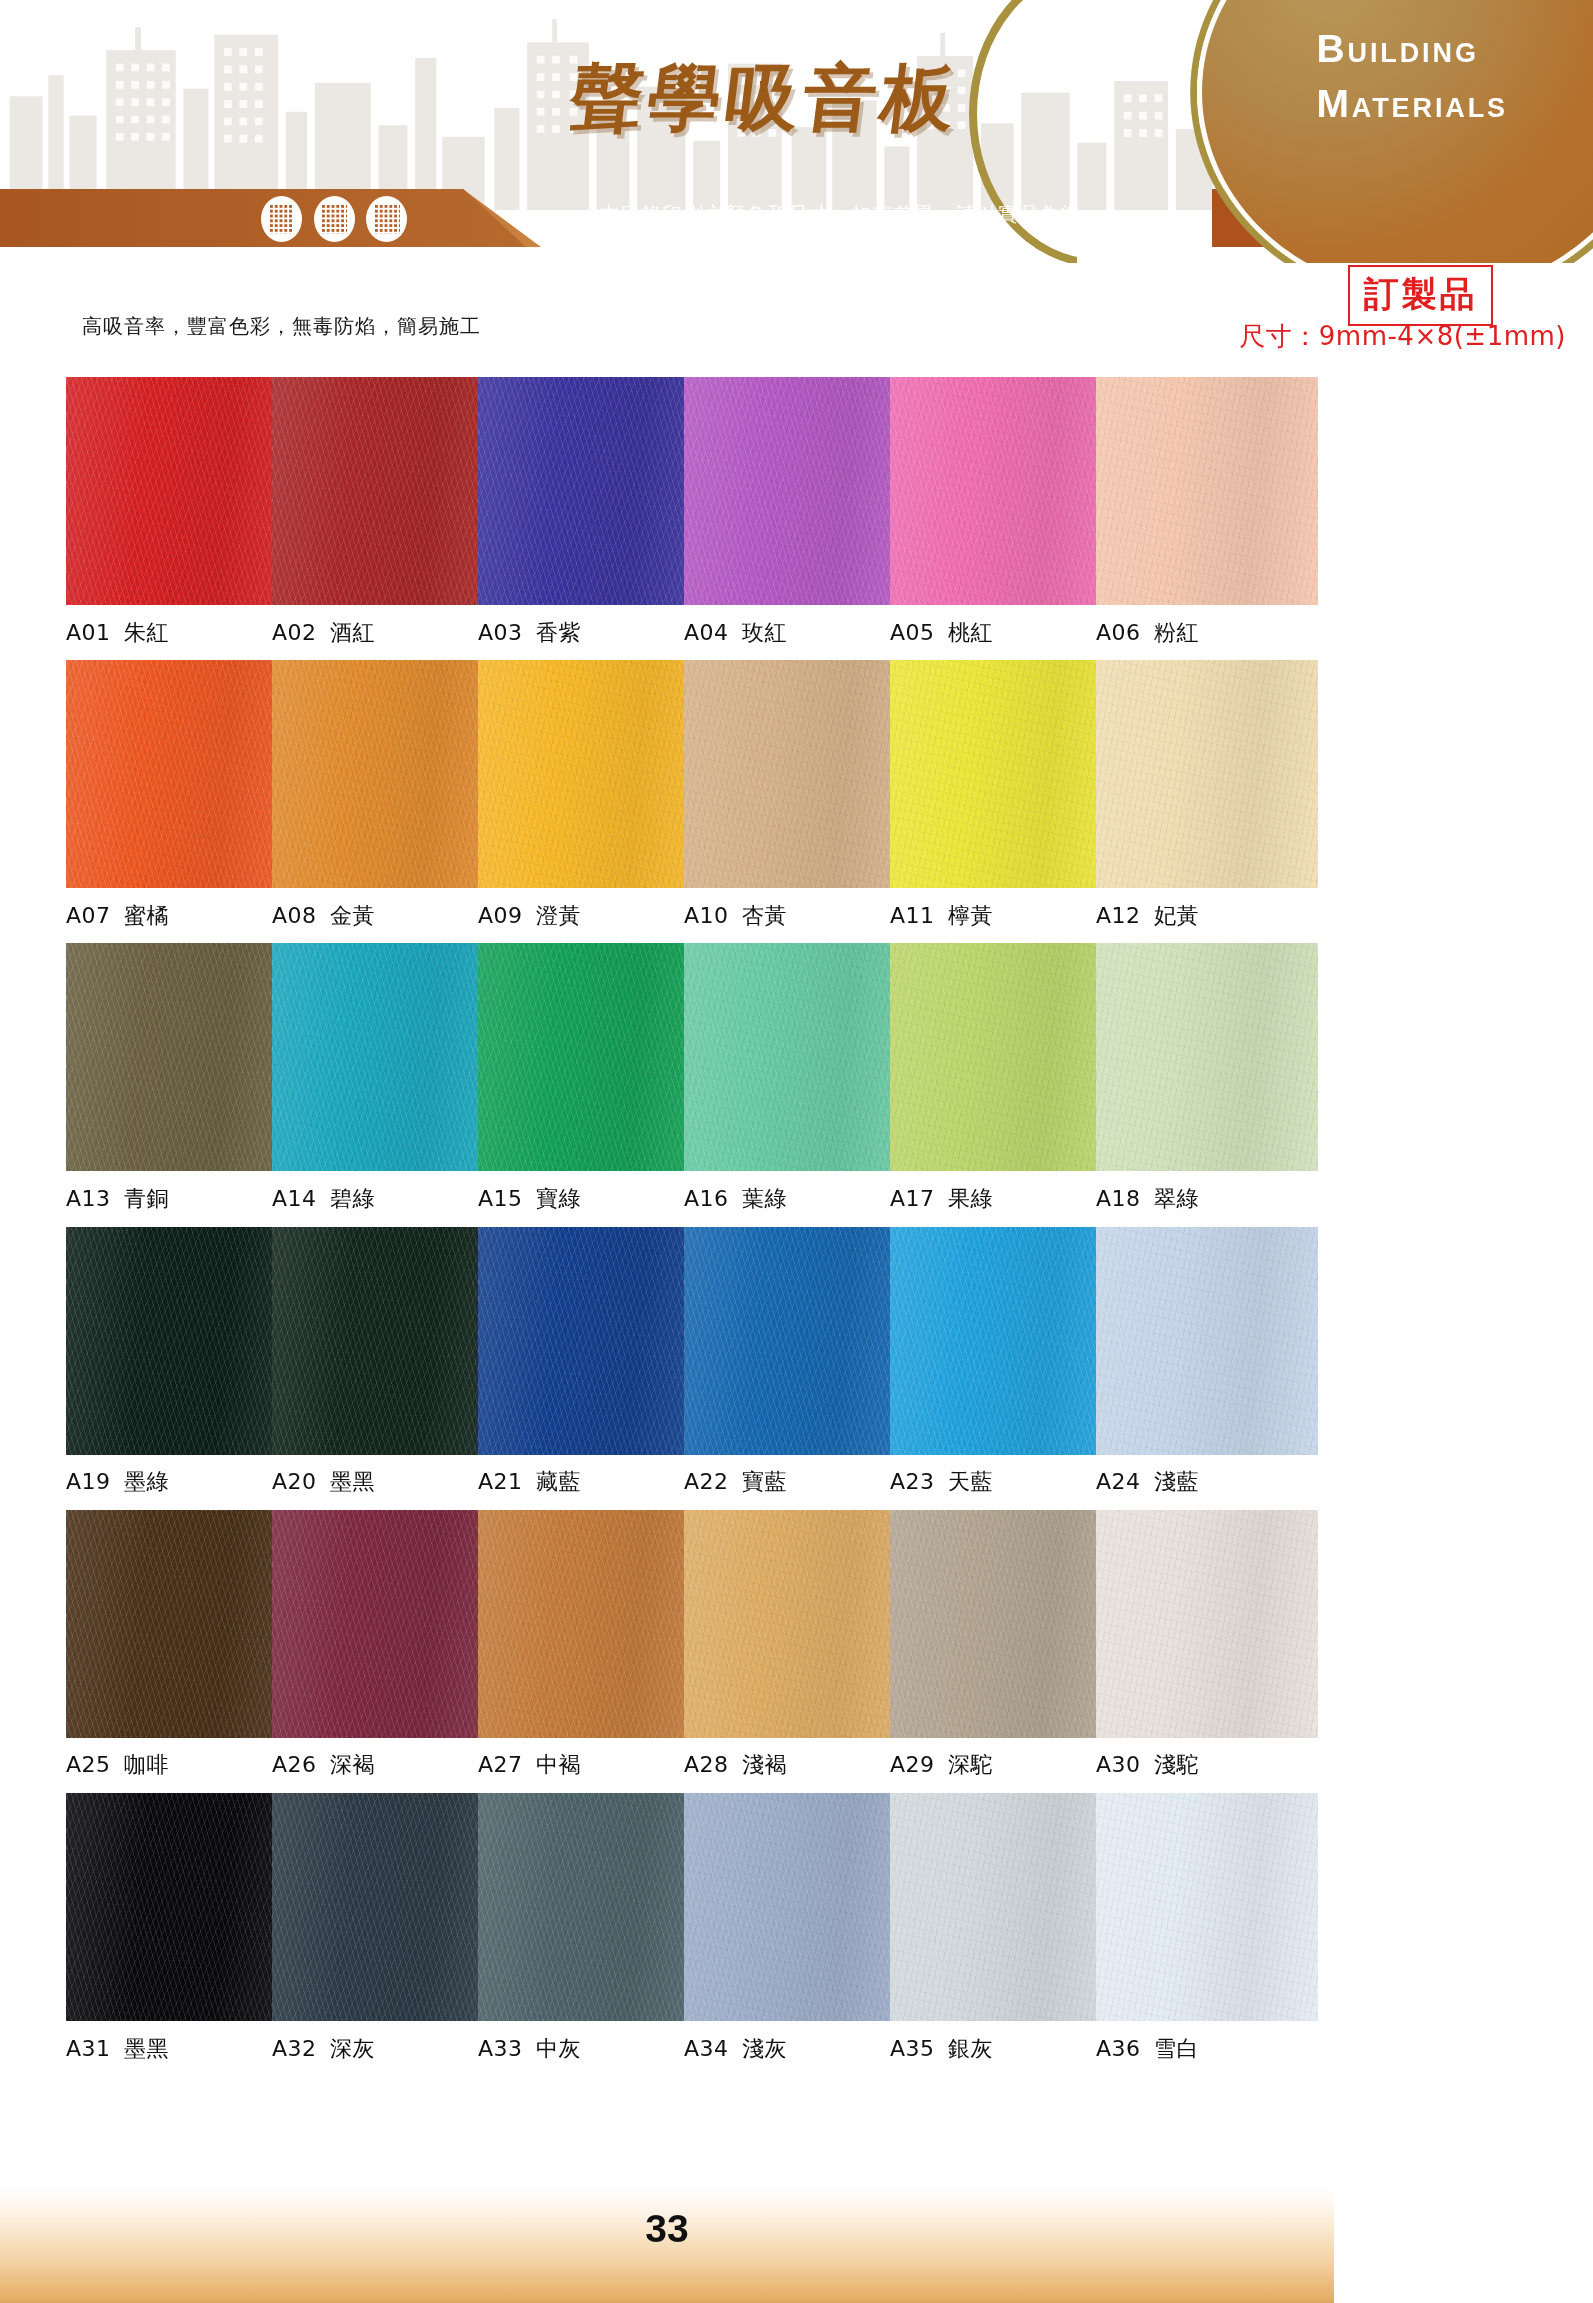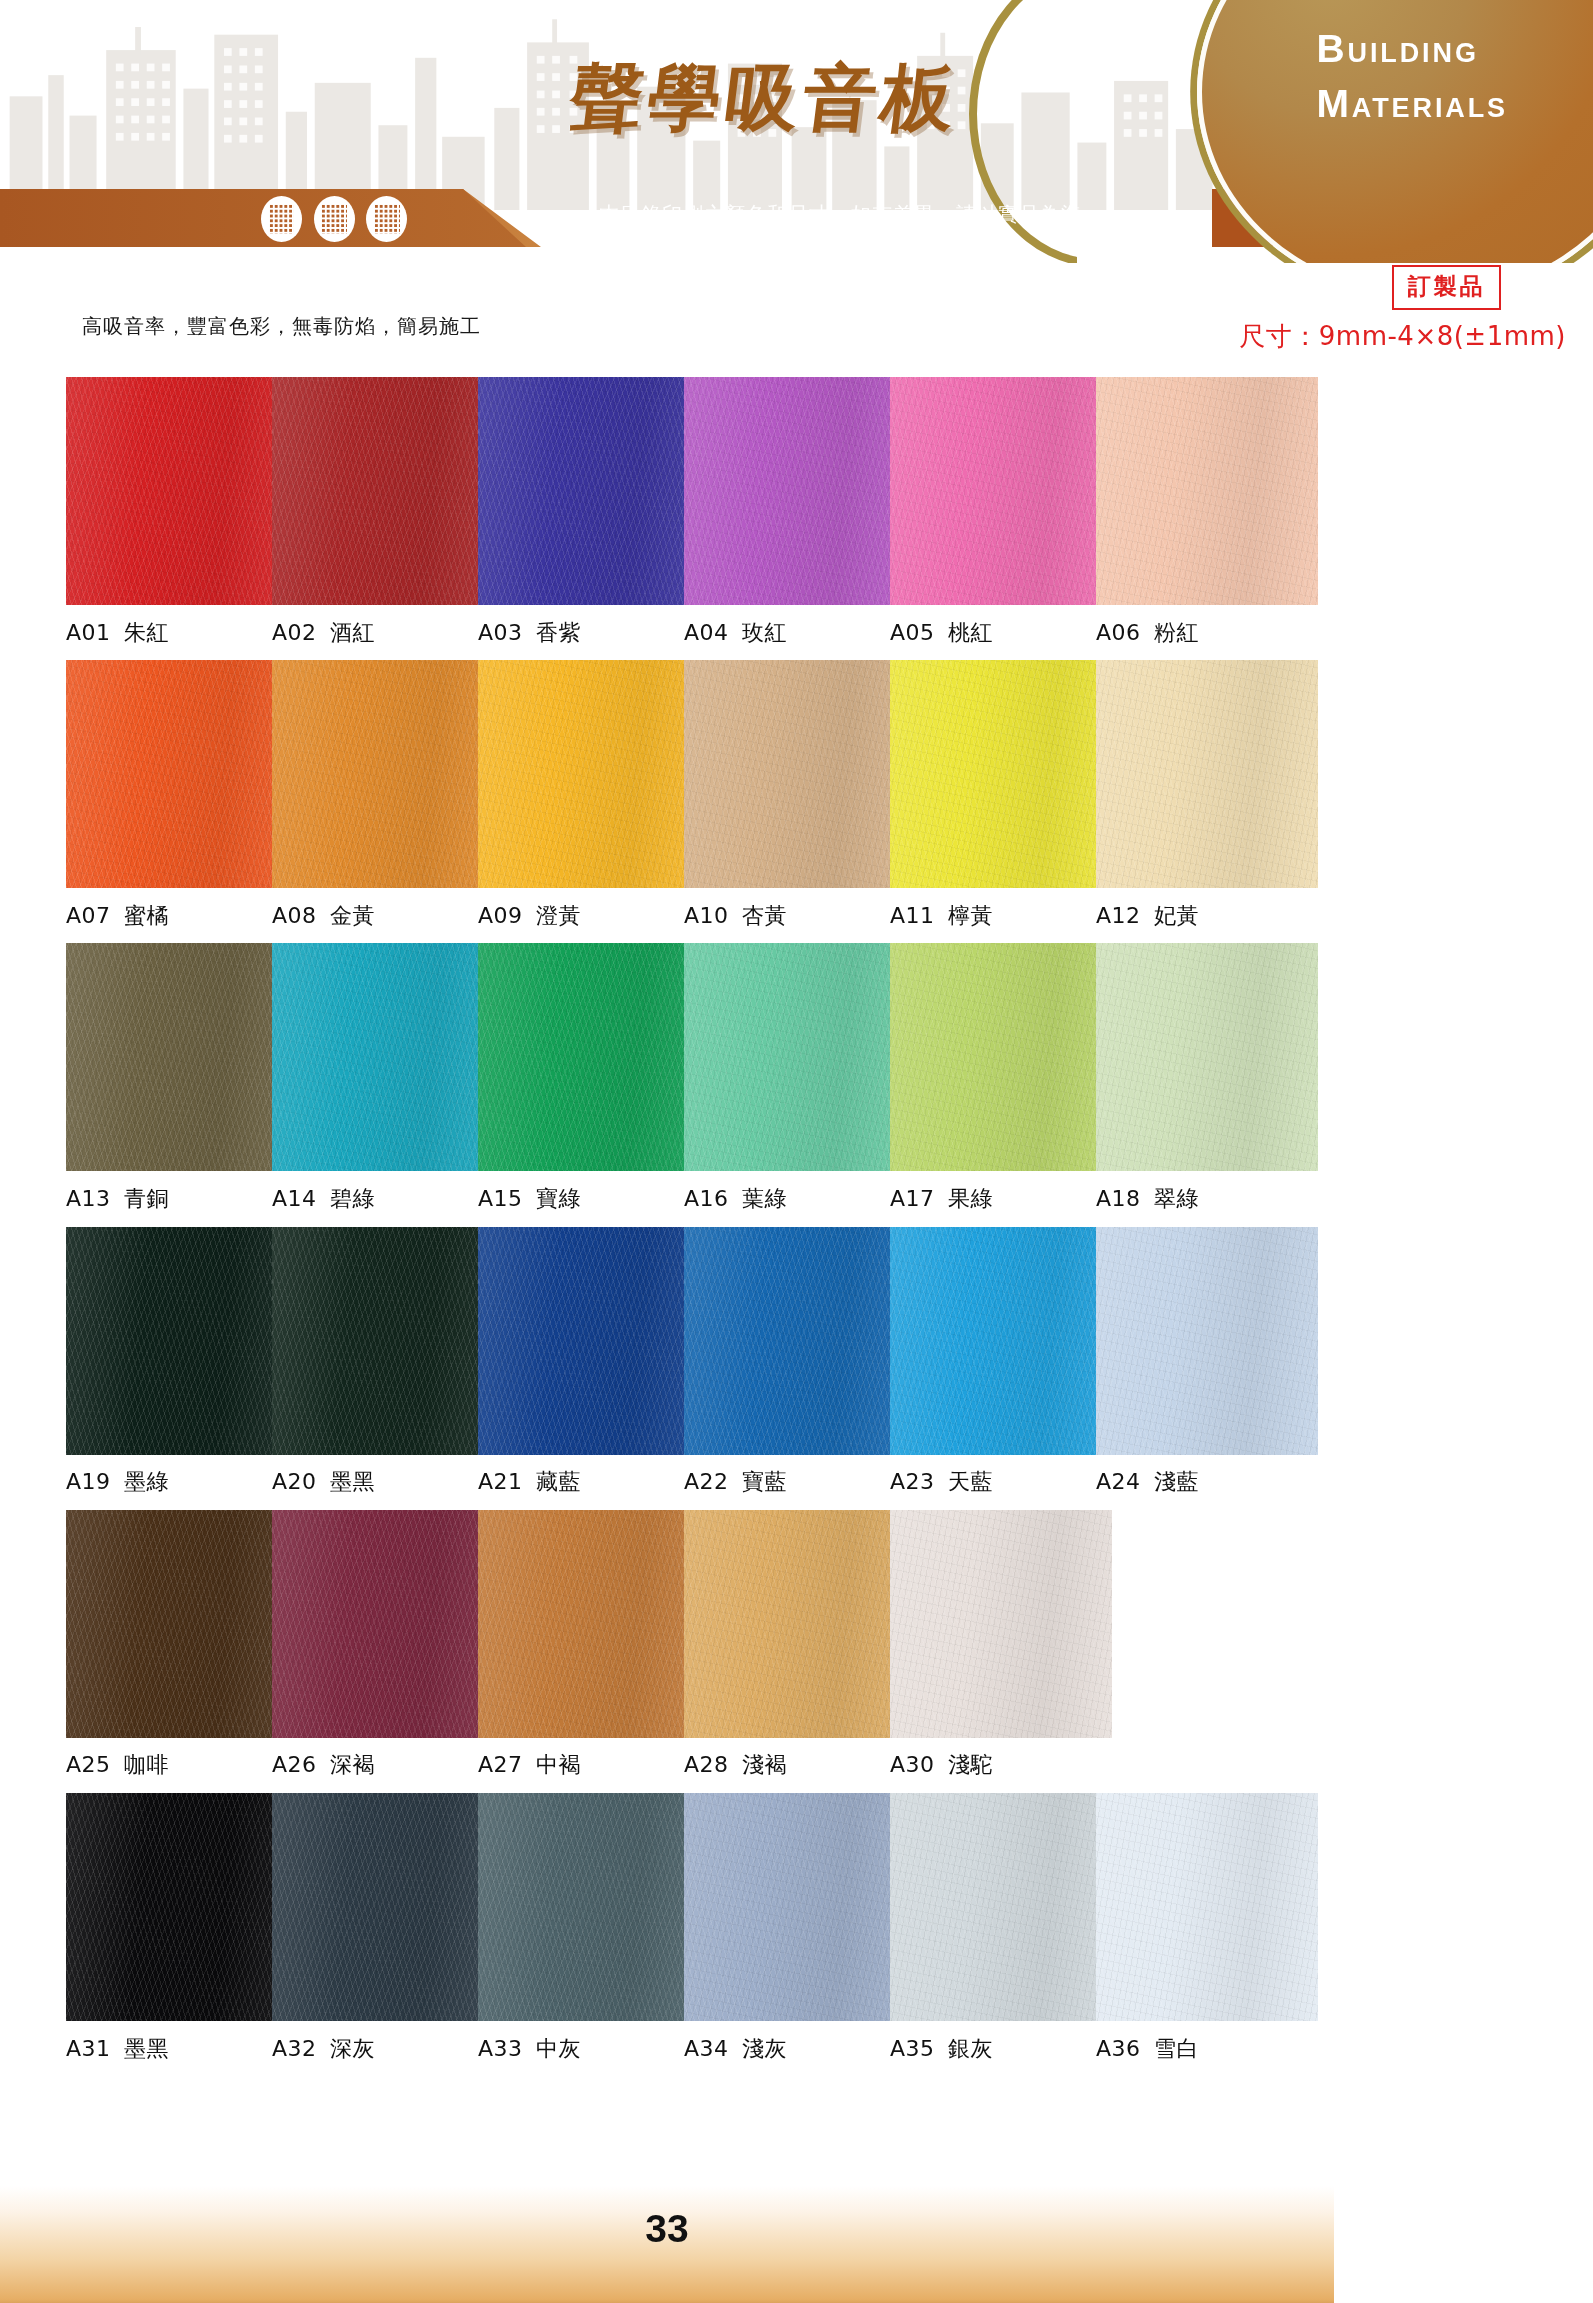--- a/index.html
+++ b/index.html
@@ -166,25 +166,25 @@
     left: 82px;
     top: 50px;
     font-size: 20px;
     color: #1a1a1a;
     letter-spacing: 1px;
     font-family: "DejaVu Sans", sans-serif;
     white-space: nowrap;
   }
   .custom-badge {
     position: absolute;
-    right: 92px;
+    right: 100px;
     top: 1.9px;
     border: 2.9px solid #e02020;
     color: #e02020;
-    font-size: 23px;
+    font-size: 35px;
     font-weight: bold;
     letter-spacing: 2.9px;
     padding: 3.9px 13.5px 5.8px 13.5px;
     font-family: "DejaVu Sans", sans-serif;
     white-space: nowrap;
   }
   .size-spec {
     position: absolute;
     right: 27px;
     top: 56px;
@@ -625,20 +625,27 @@
         <div class="cell-label"><span class="code">A27</span><span>中褐</span></div>
       </div>
       <div class="cell">
         <div class="swatch" style="background: rgb(221, 172, 99);">
           <div class="fibers"></div>
           <div class="sheen"></div>
         </div>
         <div class="cell-label"><span class="code">A28</span><span>淺褐</span></div>
       </div>
       <div class="cell">
+        <div class="swatch" style="background: rgb(177, 165, 145);">
+          <div class="fibers"></div>
+          <div class="sheen"></div>
+        </div>
+        <div class="cell-label"><span class="code">A29</span><span>深駝</span></div>
+      </div>
+      <div class="cell">
         <div class="swatch" style="background: rgb(232, 224, 220);">
           <div class="fibers"></div>
           <div class="sheen"></div>
         </div>
         <div class="cell-label"><span class="code">A30</span><span>淺駝</span></div>
       </div>
     </div>
     <div class="grid-row">
       <div class="cell">
         <div class="swatch" style="background: rgb(10, 10, 12);">

